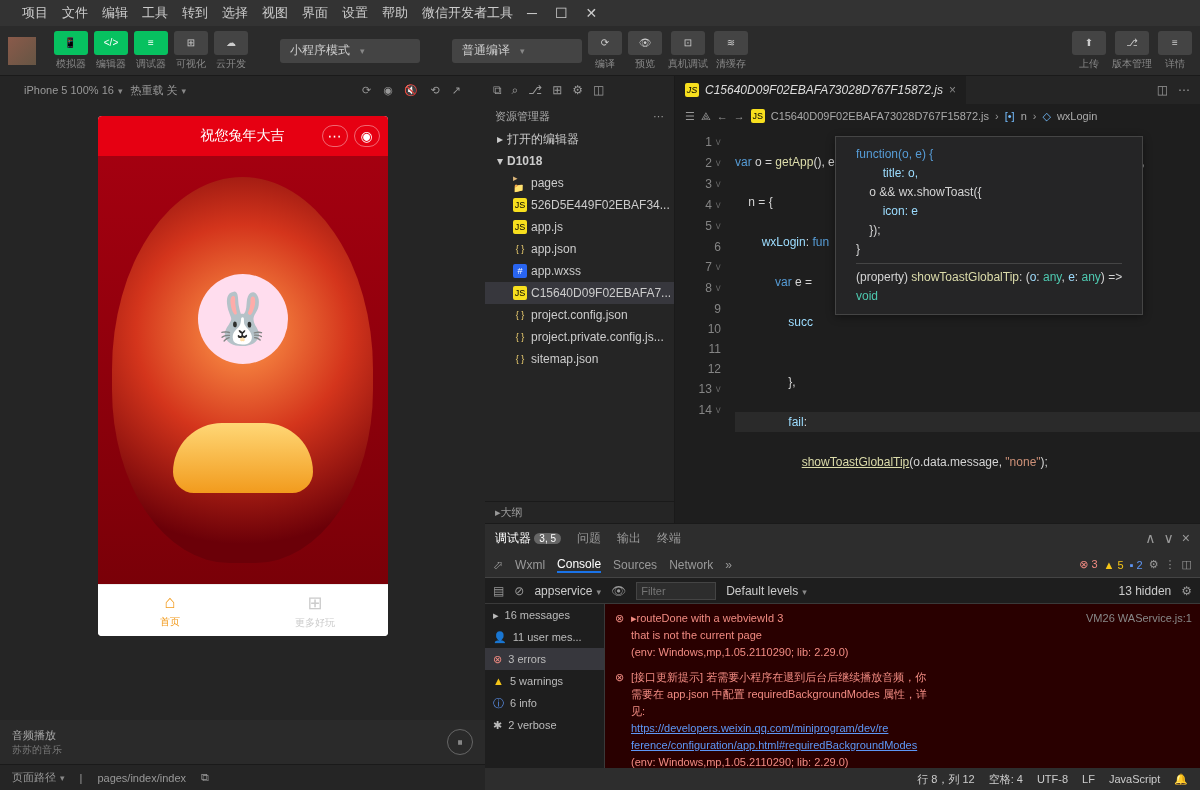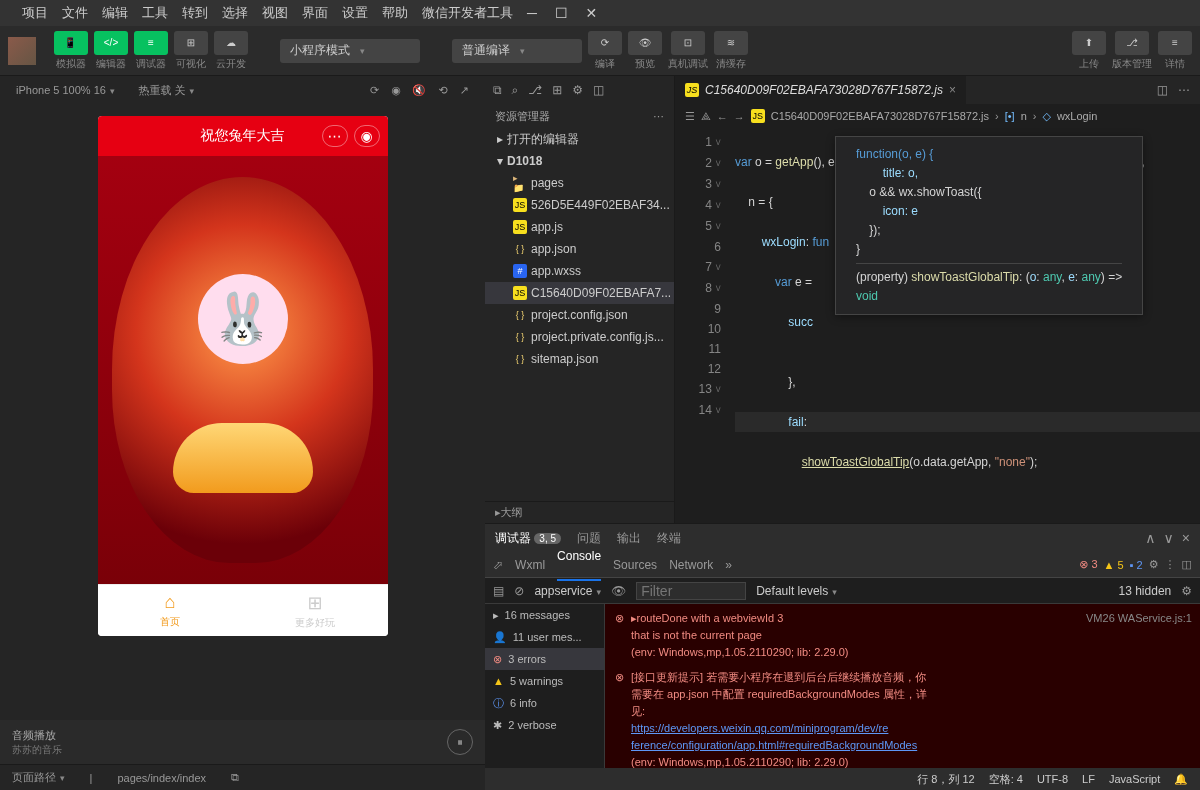--- a/index.html
+++ b/index.html
@@ -10,41 +10,41 @@
 .menubar span{cursor:pointer;color:#ccc}
 .toolbar{height:50px;background:#2b2b2b;display:flex;align-items:center;padding:0 8px;border-bottom:1px solid #1a1a1a;gap:6px}
 .avatar{width:28px;height:28px;background:linear-gradient(135deg,#8a5a4a,#654)}
 .tool-group{display:flex;flex-direction:column;align-items:center;gap:2px;font-size:10px;color:#888}
 .tool-btn-green{background:#07c160;width:34px;height:24px;border-radius:3px;display:flex;align-items:center;justify-content:center;color:#fff}
 .tool-btn-grey{background:#444;width:34px;height:24px;border-radius:3px;display:flex;align-items:center;justify-content:center;color:#ccc}
 .select-box{background:#444;height:24px;border-radius:3px;padding:0 10px;display:flex;align-items:center;font-size:12px;gap:6px;color:#ccc}
 .toolbar-spacer{flex:1}
 .main{flex:1;display:flex;overflow:hidden}
 .simulator-col{width:485px;display:flex;flex-direction:column;background:#252525}
-.sim-header{height:28px;display:flex;align-items:center;padding:0 16px;font-size:11px;color:#999;gap:24px}
+.sim-header{height:28px;display:flex;align-items:center;padding:0 24px;font-size:11px;color:#999;gap:8px}
 .sim-header-right{margin-left:auto;display:flex;gap:12px}
 .sim-canvas{flex:1;display:flex;align-items:flex-start;justify-content:center;padding-top:12px}
 .phone{width:290px;height:520px;background:#fff;display:flex;flex-direction:column;border-radius:4px;overflow:hidden}
 .phone-status{height:20px;background:#e60012;display:flex;align-items:center;padding:0 8px;color:#fff;font-size:10px}
 .phone-status .time{flex:1;text-align:center}
 .phone-header{height:40px;background:#e60012;display:flex;align-items:center;justify-content:center;color:#fff;font-size:14px;position:relative}
 .phone-header-btns{position:absolute;right:8px;display:flex;gap:6px}
 .capsule{width:26px;height:22px;border:1px solid rgba(255,255,255,.4);border-radius:11px;display:flex;align-items:center;justify-content:center}
 .phone-content{flex:1;background:linear-gradient(180deg,#a40010,#7a0008);position:relative;display:flex;align-items:center;justify-content:center}
 .rabbit-art{width:90%;height:90%;background:radial-gradient(circle at 50% 40%,#ff9a4a,#d4351c 40%,#6b0008 80%);border-radius:50% 50% 45% 45%;position:relative;display:flex;align-items:center;justify-content:center}
 .rabbit-face{width:90px;height:90px;background:#fde;border-radius:50%;position:absolute;top:25%;display:flex;align-items:center;justify-content:center}
 .rabbit-face::before{content:"🐰";font-size:50px}
 .gold-base{position:absolute;bottom:18%;width:140px;height:70px;background:linear-gradient(180deg,#ffd776,#f29b1d);border-radius:70px 70px 30px 30px}
 .phone-tabs{height:52px;background:#fff;display:flex;border-top:1px solid #eee}
 .phone-tab{flex:1;display:flex;flex-direction:column;align-items:center;justify-content:center;font-size:10px;gap:2px}
 .phone-tab.active{color:#f29b1d}
 .phone-tab .icn{font-size:18px}
 .audio-bar{height:44px;background:#2a2a2a;display:flex;align-items:center;padding:0 12px;font-size:11px;color:#aaa;gap:8px}
 .audio-bar .play{margin-left:auto;width:26px;height:26px;border:1px solid #666;border-radius:50%;display:flex;align-items:center;justify-content:center}
-.path-bar{height:26px;background:#252525;display:flex;align-items:center;padding:0 12px;font-size:11px;color:#999;gap:25px;border-top:1px solid #1a1a1a}
+.path-bar{height:26px;background:#252525;display:flex;align-items:center;padding:0 12px;font-size:11px;color:#999;gap:15px;border-top:1px solid #1a1a1a}
 .right-panels{flex:1;display:flex;flex-direction:column;overflow:hidden}
 .upper{flex:1;display:flex;overflow:hidden}
 .explorer{width:190px;background:#252525;display:flex;flex-direction:column;border-right:1px solid #1a1a1a}
 .expl-tools{height:28px;display:flex;align-items:center;padding:0 8px;gap:10px;color:#888}
 .expl-title{height:24px;display:flex;align-items:center;padding:0 10px;font-size:11px;color:#aaa;justify-content:space-between}
 .tree{flex:1;overflow:auto;font-size:12px}
 .tree-item{height:22px;display:flex;align-items:center;padding-left:12px;gap:4px;cursor:pointer;color:#ccc}
 .tree-item.indent1{padding-left:28px}
 .tree-item.sel{background:#37373d}
 .file-icon{width:14px;height:14px;display:inline-flex;align-items:center;justify-content:center;font-size:9px;border-radius:2px}
@@ -68,25 +68,25 @@
 .hover-line{white-space:pre}
 .current-line{background:#2a2a2a}
 .debugger{height:245px;display:flex;flex-direction:column;border-top:1px solid #1a1a1a;background:#1e1e1e}
 .dbg-tabs{height:28px;background:#2d2d2d;display:flex;align-items:center;padding:0 10px;gap:16px;font-size:12px}
 .dbg-tab{color:#999;cursor:pointer}
 .dbg-tab.active{color:#fff}
 .dbg-badge{background:#666;color:#fff;border-radius:8px;padding:0 5px;font-size:10px}
 .dbg-ctrls{margin-left:auto;display:flex;gap:8px;font-size:14px;color:#888}
 .devtools-tabs{height:26px;background:#2d2d2d;display:flex;align-items:center;padding:0 8px;gap:12px;font-size:12px;color:#999;border-bottom:1px solid #444}
 .dt-tab{cursor:pointer}
-.dt-tab.active{color:#fff;border-bottom:2px solid #1a73e8;padding-bottom:16px}
+.dt-tab.active{color:#fff;border-bottom:2px solid #1a73e8;padding-bottom:0}
 .dt-right{margin-left:auto;display:flex;gap:6px;align-items:center;font-size:11px}
 .stat-err{color:#f28b82}.stat-warn{color:#f5c518}.stat-info{color:#5e97f6}
 .console-bar{height:26px;display:flex;align-items:center;padding:0 8px;gap:10px;font-size:12px;border-bottom:1px solid #3a3a3a}
-.console-filter{background:#2d2d2d;border:1px solid #444;height:18px;width:110px;padding:0 4px;color:#ccc;font-size:14px}
+.console-filter{background:#2d2d2d;border:1px solid #444;height:18px;width:80px;padding:0 4px;color:#ccc;font-size:11px}
 .console-body{flex:1;display:flex;overflow:hidden}
 .msg-sidebar{width:120px;border-right:1px solid #3a3a3a;font-size:11px}
 .msg-row{height:22px;display:flex;align-items:center;padding:0 8px;gap:6px;color:#bbb}
 .msg-row.sel{background:#37373d}
 .console-msgs{flex:1;overflow:auto;font-family:Consolas,monospace;font-size:11px;padding:4px 8px;background:#290000}
 .err-msg{color:#f28b82;line-height:17px;padding:2px 0 6px 18px;position:relative}
 .err-msg::before{content:"⊗";position:absolute;left:2px;top:2px;color:#f28b82}
 .err-link{color:#5e97f6;text-decoration:underline}
 .err-src{float:right;color:#888;}
 .outline-bar{height:22px;background:#252525;display:flex;align-items:center;padding:0 10px;font-size:11px;color:#999;border-top:1px solid #1a1a1a}
@@ -307,21 +307,21 @@
             </div>
           <div class="code-lines">
 <div><span class="k">var</span><span class="p"> o = </span><span class="f">getApp</span><span class="p">(), e = </span><span class="f">require</span><span class="p">(</span><span class="s">"526D5E449F02EBAF340B36433DE15872.js"</span><span class="p">),</span></div>
 <div>    <span class="p">n = {</span></div>
 <div>        <span class="c">wxLogin</span><span class="p">: </span><span class="k">fun</span></div>
 <div>            <span class="k">var</span><span class="p"> e = </span></div>
 <div>                <span class="c">succ</span></div>
 <div></div>
 <div>                <span class="p">},</span></div>
 <div class="current-line">                <span class="c">fail</span><span class="p">:</span></div>
-<div>                    <span class="f" style="text-decoration:underline">showToastGlobalTip</span><span class="p">(o.data.getApp, </span><span class="s">"none"</span><span class="p">);</span></div>
+<div>                    <span class="f" style="text-decoration:underline">showToastGlobalTip</span><span class="p">(o.data.message, </span><span class="s">"none"</span><span class="p">);</span></div>
 
 
 
 
 
           </div>
           <div class="hover-tip">
             <div class="hover-line"><span class="k">function(o, e) {</span></div>
             <div class="hover-line">        <span class="c">title: o,</span></div>
             <div class="hover-line">    <span class="p">o &amp;&amp; wx.showToast({</span></div>

